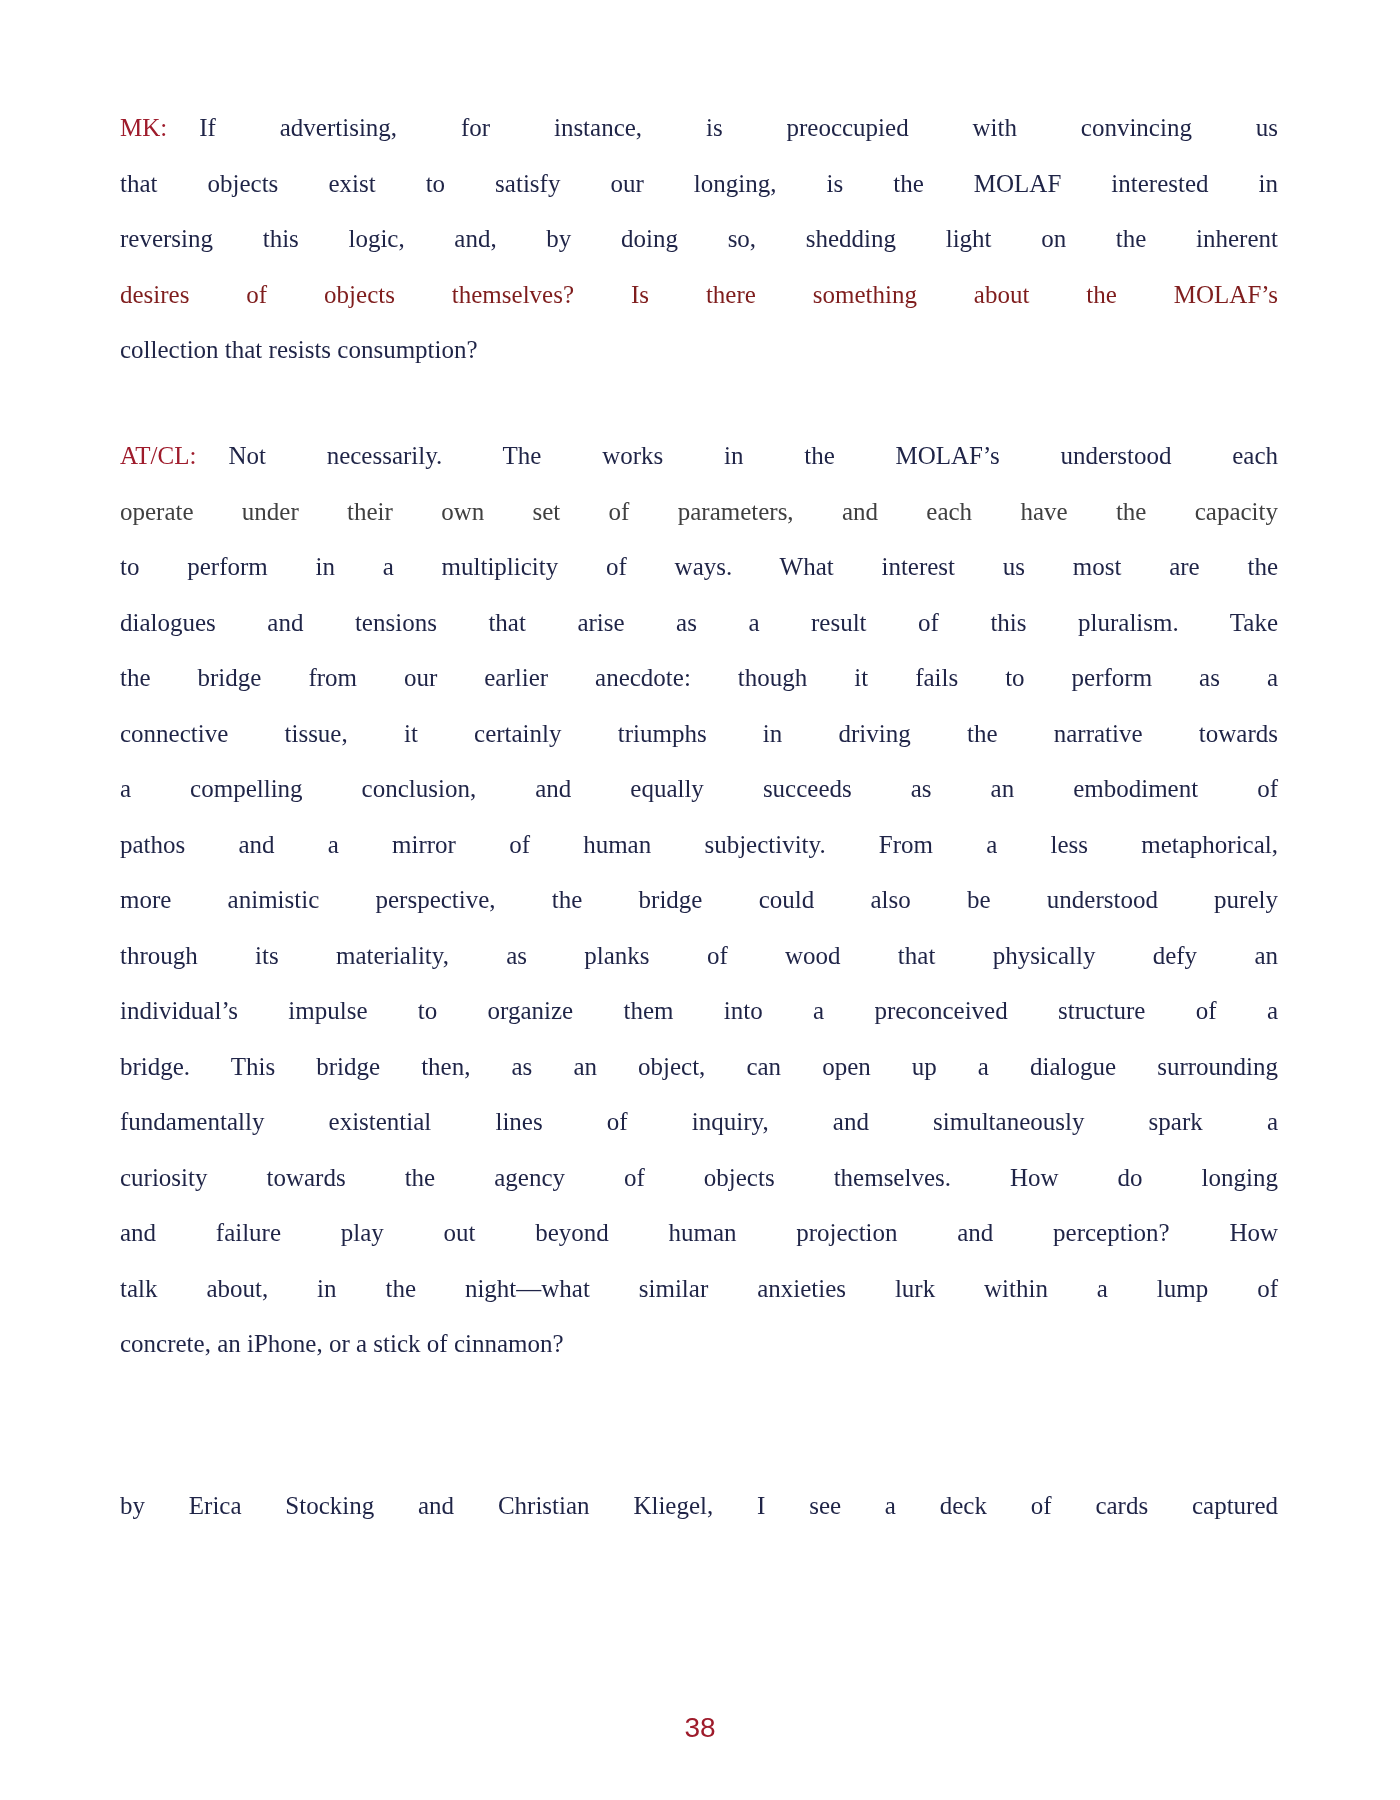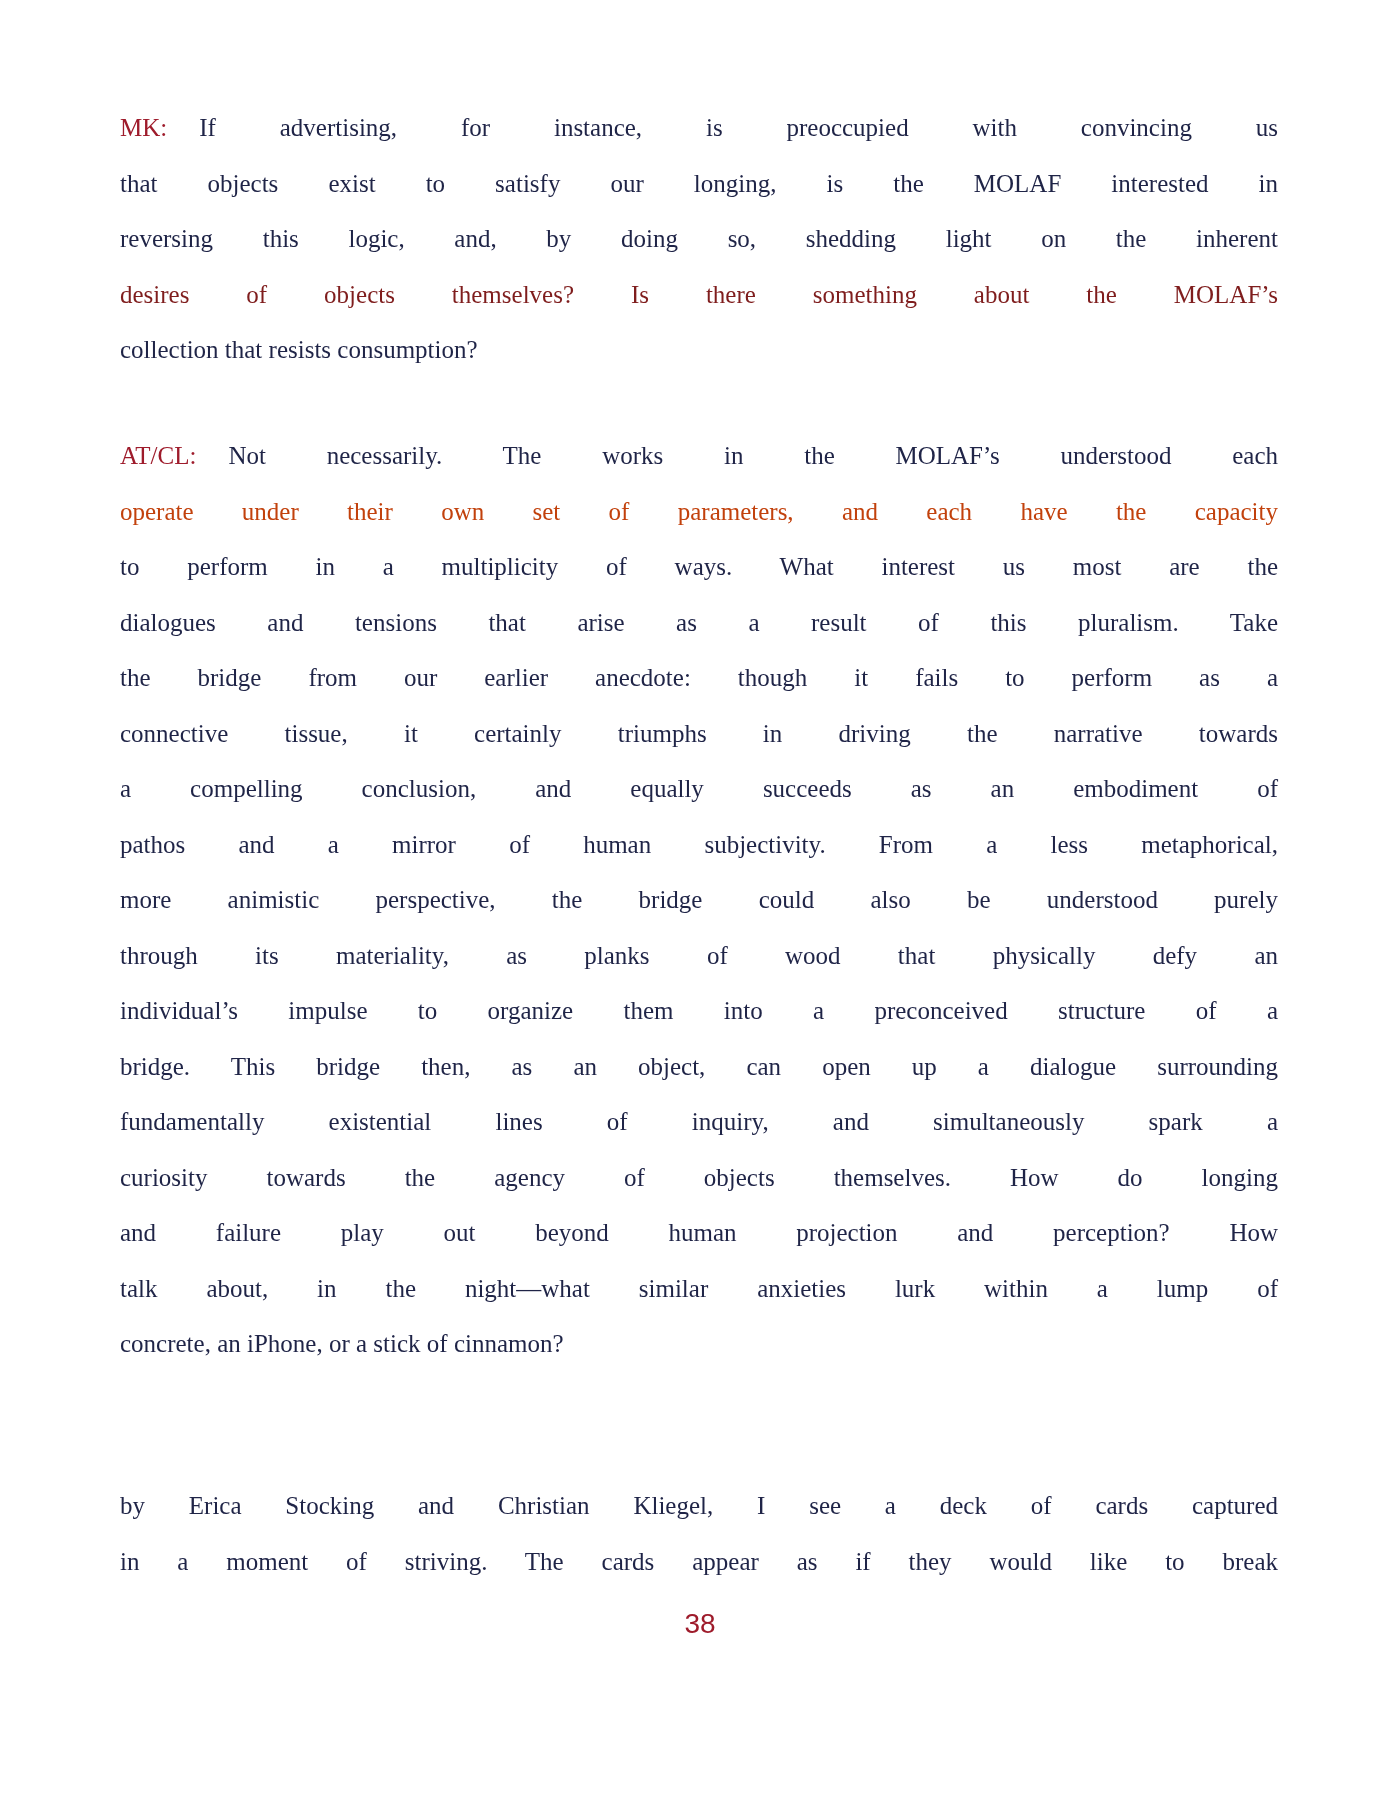--- a/index.html
+++ b/index.html
@@ -19,21 +19,21 @@
     text-align-last: justify;
     overflow: visible;
   }
   .line.last { text-align: left; text-align-last: left; }
   .speaker { color: #9e1b2b; margin-right: 32px; }
   .ital { font-style: italic; }
   .p1 { top: 100px; }
   .p2 { top: 428px; }
   .p3 { top: 1478px; }
   .page-number {
-    position: absolute; left: 0; width: 1400px; top: 1608px;
+    position: absolute; left: 0; width: 1400px; top: 1712px;
     text-align: center;
     font-family: "Liberation Sans", "DejaVu Sans", sans-serif;
     font-size: 28px; color: #9e1b2b;
   }
 </style>
 </head>
 <body>
 
 <div class="page">
   <div class="column">
@@ -41,39 +41,38 @@
     <div class="para p1">
       <span class="line" style="color: rgb(31, 36, 71); white-space: normal; width: 1158px;"><span class="speaker" style="color: rgb(158, 27, 43);">MK:</span><span>If advertising, for instance, is preoccupied with convincing us</span></span>
       <span class="line" style="color: rgb(31, 36, 71); white-space: normal; width: 1158px;">that objects exist to satisfy our longing, is the MOLAF interested in</span>
       <span class="line" style="color: rgb(31, 36, 71); white-space: normal; width: 1158px;">reversing this logic, and, by doing so, shedding light on the inherent</span>
       <span class="line" style="color: #7f1d1d; white-space: normal; width: 1158px;">desires of objects themselves? Is there something about the MOLAF’s</span>
       <span class="line last" style="color: rgb(31, 36, 71);">collection that resists consumption?</span>
     </div>
 
     <div class="para p2">
       <span class="line" style="color: rgb(31, 36, 71); white-space: normal; width: 1158px;"><span class="speaker" style="color: rgb(158, 27, 43);">AT/CL:</span><span>Not necessarily. The works in the MOLAF’s understood each</span></span>
-      <span class="line" style="color: #c2410c; white-space: normal; width: 1158px;">operate under their own set of parameters, and each have the capacity</span>
+      <span class="line" style="color: #404040; white-space: normal; width: 1158px;">operate under their own set of parameters, and each have the capacity</span>
       <span class="line" style="color: rgb(31, 36, 71); white-space: normal; width: 1158px;">to perform in a multiplicity of ways. What interest us most are the</span>
       <span class="line" style="color: rgb(31, 36, 71); white-space: normal; width: 1158px;">dialogues and tensions that arise as a result of this pluralism. Take</span>
       <span class="line" style="color: rgb(31, 36, 71); white-space: normal; width: 1158px;">the bridge from our earlier anecdote: though it fails to perform as a</span>
       <span class="line" style="color: rgb(31, 36, 71); white-space: normal; width: 1158px;">connective tissue, it certainly triumphs in driving the narrative towards</span>
       <span class="line" style="color: rgb(31, 36, 71); white-space: normal; width: 1158px;">a compelling conclusion, and equally succeeds as an embodiment of</span>
       <span class="line" style="color: rgb(31, 36, 71); white-space: normal; width: 1158px;">pathos and a mirror of human subjectivity. From a less metaphorical,</span>
       <span class="line" style="color: rgb(31, 36, 71); white-space: normal; width: 1158px;">more animistic perspective, the bridge could also be understood purely</span>
       <span class="line" style="color: rgb(31, 36, 71); white-space: normal; width: 1158px;">through its materiality, as planks of wood that physically defy an</span>
       <span class="line" style="color: rgb(31, 36, 71); white-space: normal; width: 1158px;">individual’s impulse to organize them into a preconceived structure of a</span>
       <span class="line" style="color: rgb(31, 36, 71); white-space: normal; width: 1158px;">bridge. This bridge then, as an object, can open up a dialogue surrounding</span>
       <span class="line" style="color: rgb(31, 36, 71); white-space: normal; width: 1158px;">fundamentally existential lines of inquiry, and simultaneously spark a</span>
       <span class="line" style="color: rgb(31, 36, 71); white-space: normal; width: 1158px;">curiosity towards the agency of objects themselves. How do longing</span>
       <span class="line" style="color: rgb(31, 36, 71); white-space: normal; width: 1158px;">and failure play out beyond human projection and perception? How</span>
       <span class="line" style="color: rgb(31, 36, 71); white-space: normal; width: 1158px;">talk about, in the night—what similar anxieties lurk within a lump of</span>
       <span class="line last" style="color: rgb(31, 36, 71);">concrete, an iPhone, or a stick of cinnamon?</span>
     </div>
 
     <div class="para p3">
       <span class="line" style="color: rgb(31, 36, 71); white-space: normal; width: 1158px;">by Erica Stocking and Christian Kliegel, I see a deck of cards captured</span>
-      <span class="line" style="color: rgb(31, 36, 71); white-space: normal; width: 1158px;">in a moment of striving. The cards appear as if they would like to break</span>
     </div>
 
   </div>
 
   <div class="page-number" style="color: rgb(158, 27, 43);">38</div>
 </div>
 
 </body></html>

